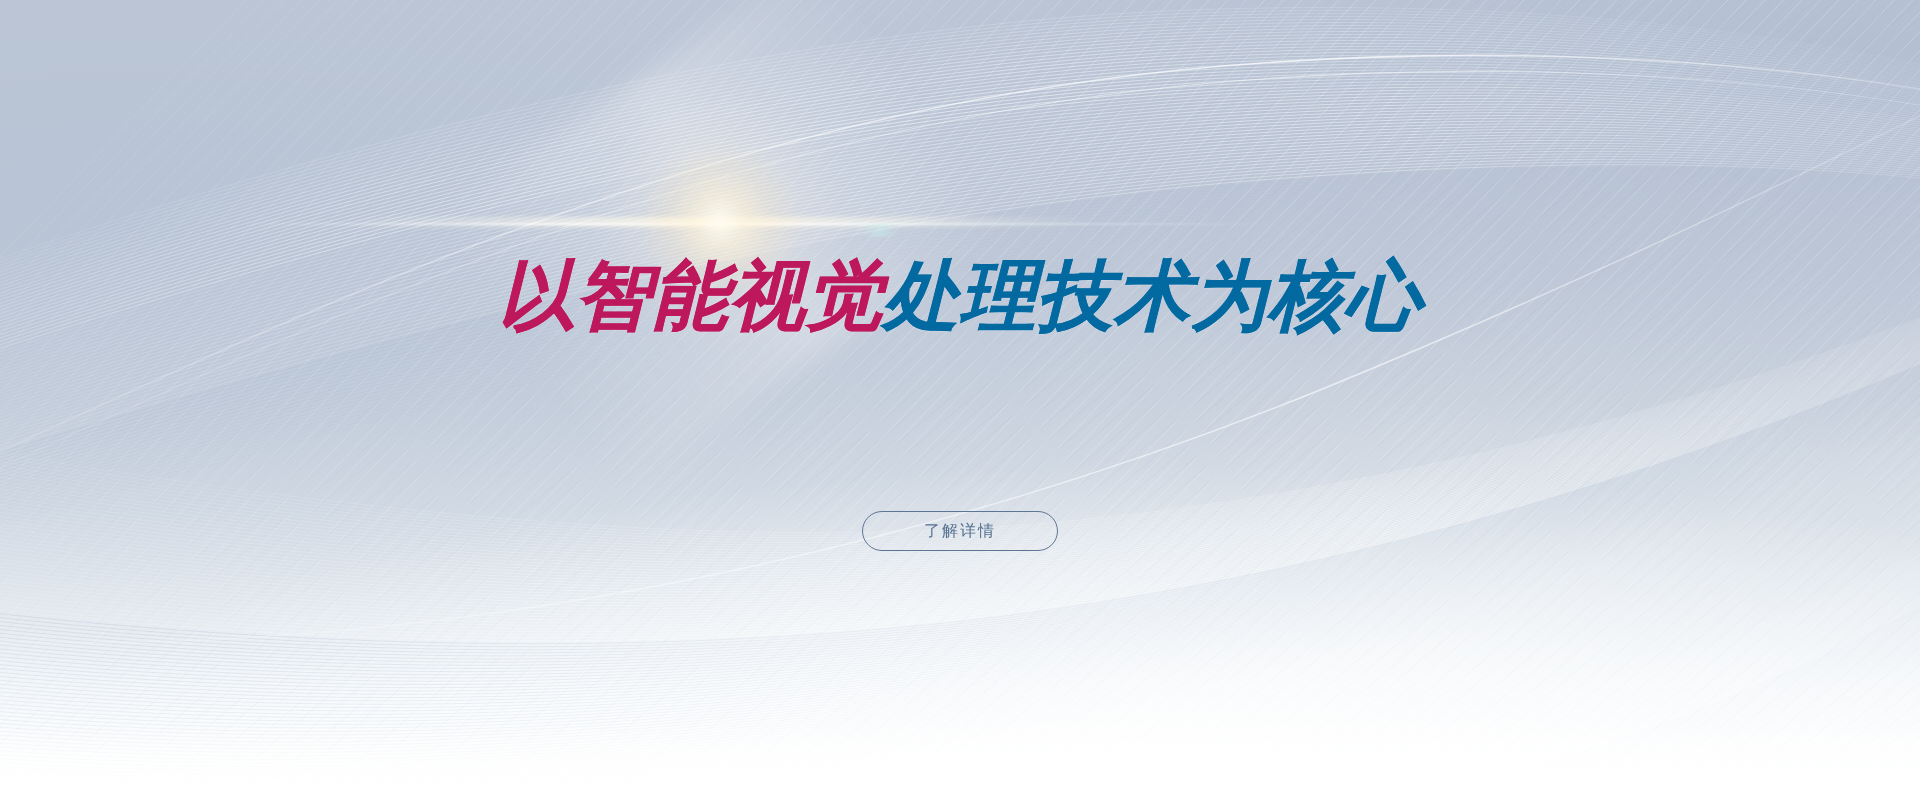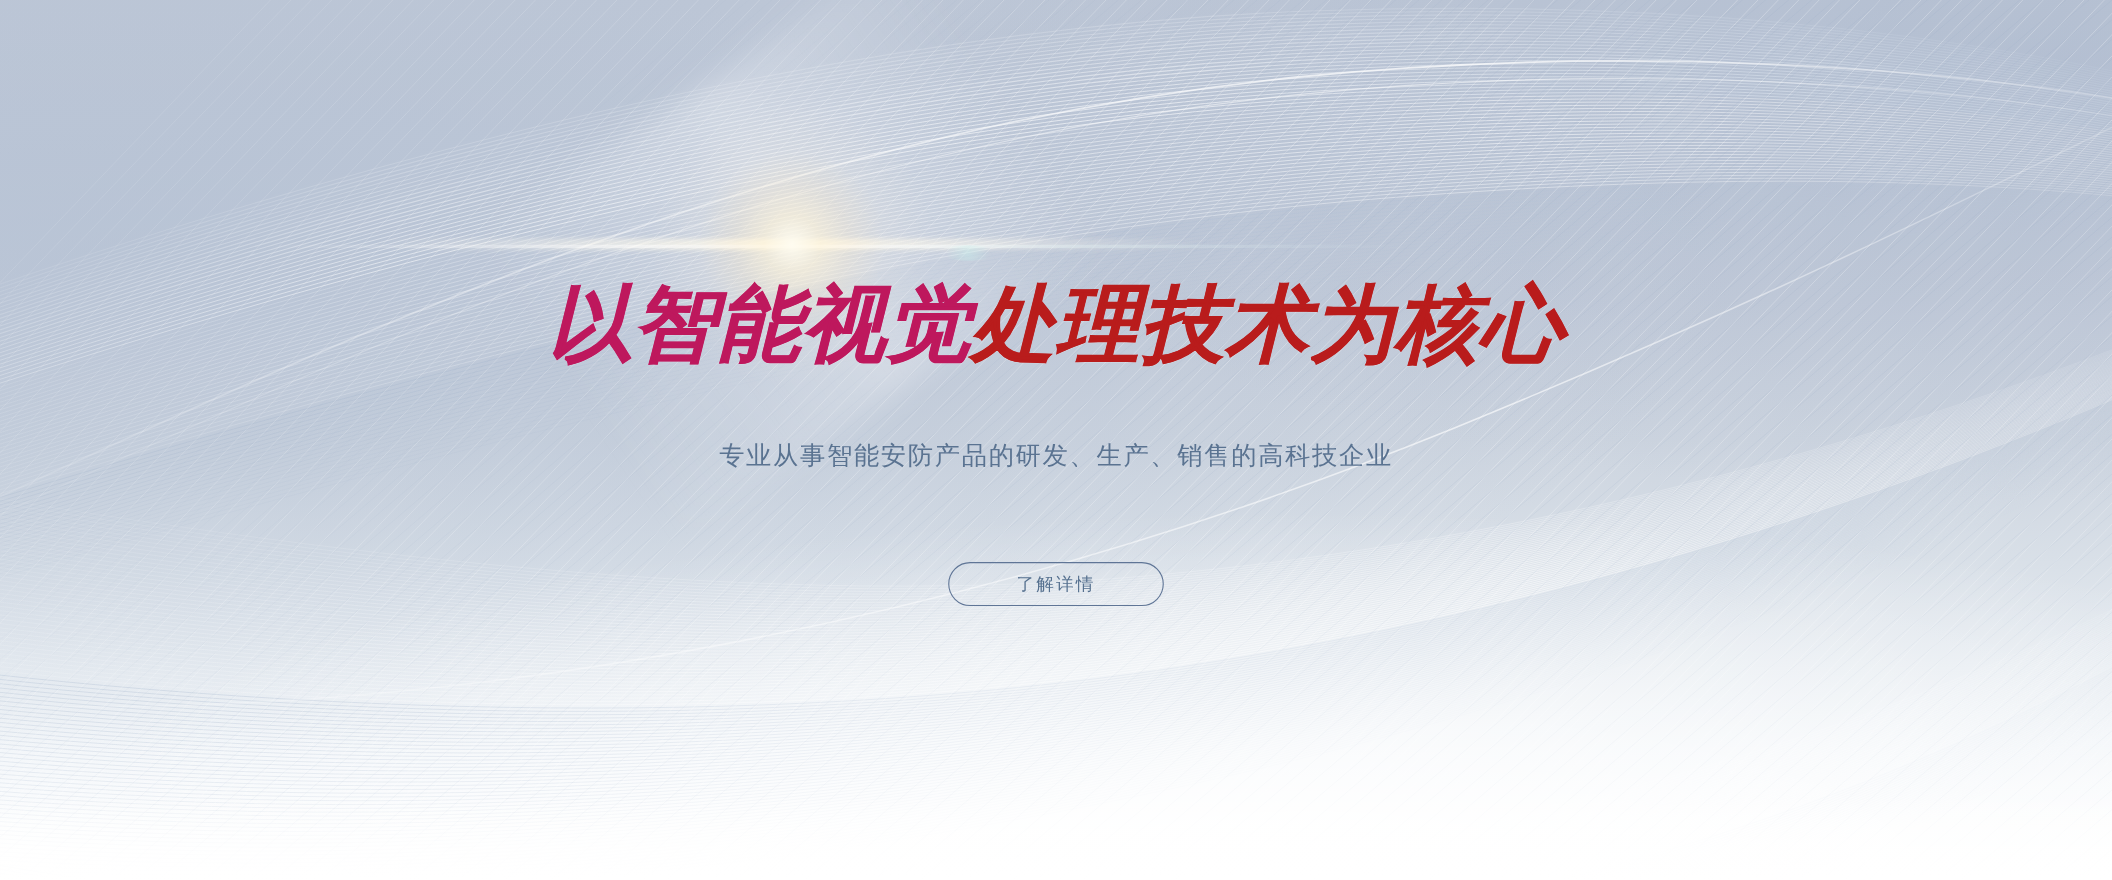--- a/index.html
+++ b/index.html
@@ -162,21 +162,21 @@
     font-style: italic;
     letter-spacing: 1px;
     font-family: "Liberation Sans", "DejaVu Sans", sans-serif;
     -webkit-text-stroke: 0.6px currentColor;
   }
   .headline .hl-strong {
     color: #be185d;
     text-shadow: 0 1px 0 rgba(255,255,255,0.18);
   }
   .headline .hl-soft {
-    color: #b91c1c;
+    color: #0369a1;
     text-shadow: 0 1px 0 rgba(255,255,255,0.22);
   }
 
   .subtitle {
     position: absolute;
     top: 398px;
     left: 50%;
     transform: translateX(-50%);
     margin: 0;
     white-space: nowrap;
@@ -792,18 +792,17 @@
   <div class="flare-beam"></div>
   <div class="flare-streak"></div>
   <div class="flare-streak2"></div>
   <div class="flare-core"></div>
   <div class="flare-ghost"></div>
 
   <div class="content">
 
     <h1 class="headline"><span class="hl-strong">以智能视觉</span><span class="hl-soft">处理技术为核心</span></h1>
 
-    <p class="subtitle">专业从事智能安防产品的研发、生产、销售的高科技企业</p>
 
     <button class="cta" type="button">了解详情</button>
 
   </div>
 </div>
 
 </body></html>

